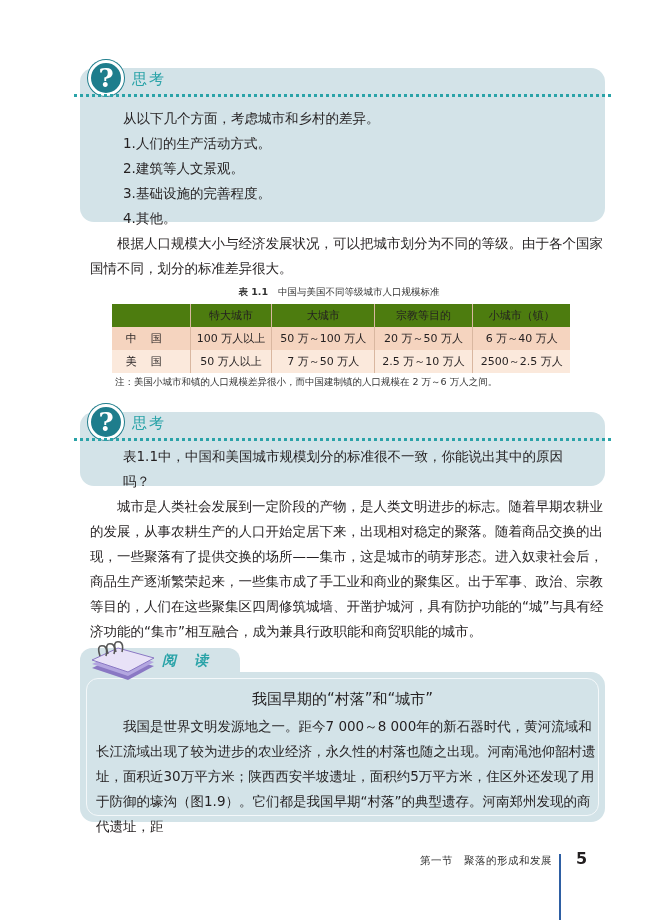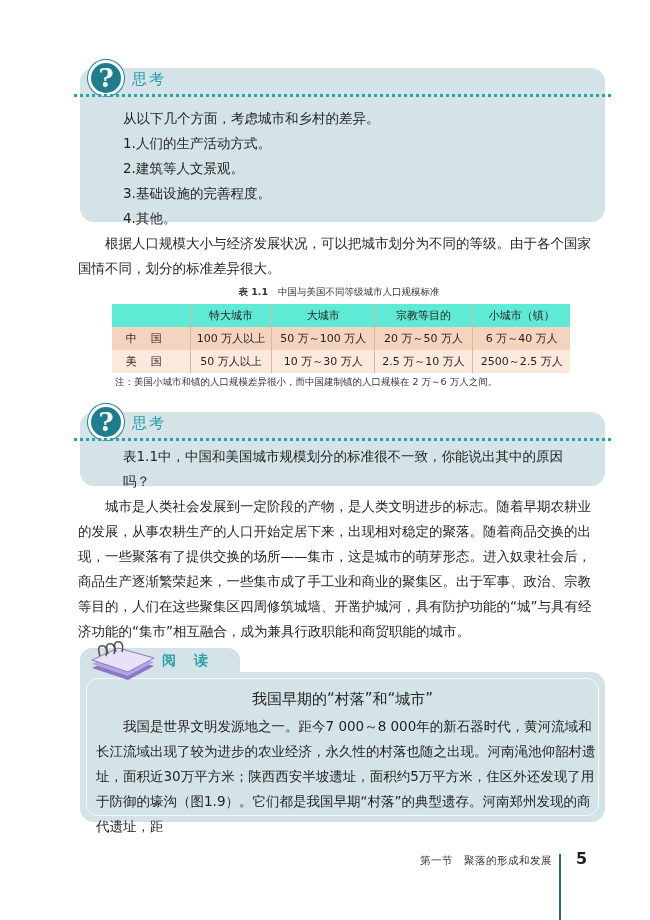--- a/index.html
+++ b/index.html
@@ -20,31 +20,31 @@
   .think-title {
     position: absolute; left: 52px; top: 2px;
     color: #2aa3a8; font-size: 15px; letter-spacing: 2px;
   }
   .think-dots {
     position: absolute; left: -6px; right: -6px; top: 26px;
     border-top: 3px dotted #2aa3a8; height: 0;
   }
   .think-body { position: absolute; left: 43px; top: 38px; right: 20px; font-size: 13.5px; line-height: 25px; }
 
-  .para { position: absolute; left: 78px; width: 520px; font-size: 13.5px; line-height: 25px; text-indent: 2em; }
+  .para { position: absolute; left: 90px; width: 520px; font-size: 13.5px; line-height: 25px; text-indent: 2em; }
 
   
   .table-caption { position: absolute; left: 0; width: 650px; top: 286px; text-align: center; font-size: 9.5px; color: #333; padding-left: 28px; }
   .table-caption b { font-weight: bold; margin-right: 10px; }
   table.pop {
     position: absolute; left: 112px; top: 304px; width: 458px; border-collapse: collapse;
     font-size: 11px; text-align: center;
   }
   table.pop td, table.pop th { height: 23px; font-weight: normal; }
-  table.pop tr.head { background: #5eead4; }
+  table.pop tr.head { background: #4d7c0f; }
   table.pop tr.cn { background: #f5d4bf; }
   table.pop tr.us { background: #fbe9dc; padding-left: 23px; }
   table.pop td + td, table.pop th + th { border-left: 1px solid #d9b7a0; }
   table.pop .rowlabel { width: 78px; letter-spacing: 14px; }
   .table-note { position: absolute; left: 115px; top: 376px; font-size: 9.5px; color: #333; }
 
   
   .read-tab {
     position: absolute; left: 80px; top: 648px; width: 160px; height: 30px;
     background: #d3e3e8; border-radius: 12px 12px 0 0;
@@ -53,21 +53,21 @@
     position: absolute; left: 80px; top: 672px; width: 525px; height: 150px;
     background: #d3e3e8; border-radius: 0 14px 14px 14px;
   }
   .read-inner {
     position: absolute; left: 6px; top: 6px; right: 6px; bottom: 6px;
     border: 1.5px solid #f4f8fa; border-radius: 12px;
   }
   .read-icon { position: absolute; left: 88px; top: 640px; width: 70px; height: 46px; }
   .read-label {
     position: absolute; left: 162px; top: 652px; color: #2aa3a8;
-    font-size: 14px; font-weight: bold; letter-spacing: 18px;
+    font-size: 14px; font-style: italic; font-weight: bold; letter-spacing: 18px;
   }
   .read-title { position: absolute; left: 80px; width: 525px; top: 690px; text-align: center; font-size: 15px; }
   .read-body { position: absolute; left: 96px; width: 500px; top: 714px; font-size: 13.5px; line-height: 25px; text-indent: 2em; }
 
   
   .footer-text { position: absolute; left: 420px; top: 854px; font-size: 10.5px; color: #333; letter-spacing: 0.5px; }
   .footer-rule { position: absolute; left: 559px; top: 854px; width: 2px; height: 66px; background: #2e5fa3; }
   .page-num { position: absolute; left: 576px; top: 849px; font-size: 16px; font-weight: bold; }
 </style>
 </head>
@@ -104,21 +104,21 @@
   <tr class="cn">
     <td class="rowlabel">中国</td>
     <td>100 万人以上</td>
     <td>50 万～100 万人</td>
     <td>20 万～50 万人</td>
     <td>6 万～40 万人</td>
   </tr>
   <tr class="us">
     <td class="rowlabel">美国</td>
     <td>50 万人以上</td>
-    <td>10 万～30 万人</td>
+    <td>7 万～50 万人</td>
     <td>2.5 万～10 万人</td>
     <td>2500～2.5 万人</td>
   </tr>
 </tbody>
   </table>
 <div class="table-note">注：美国小城市和镇的人口规模差异很小，而中国建制镇的人口规模在 2 万～6 万人之间。</div>
 
 <div class="think-box" style="top:412px;height:74px;">
   <div class="think-icon">?</div>
   <div class="think-title">思考</div>

